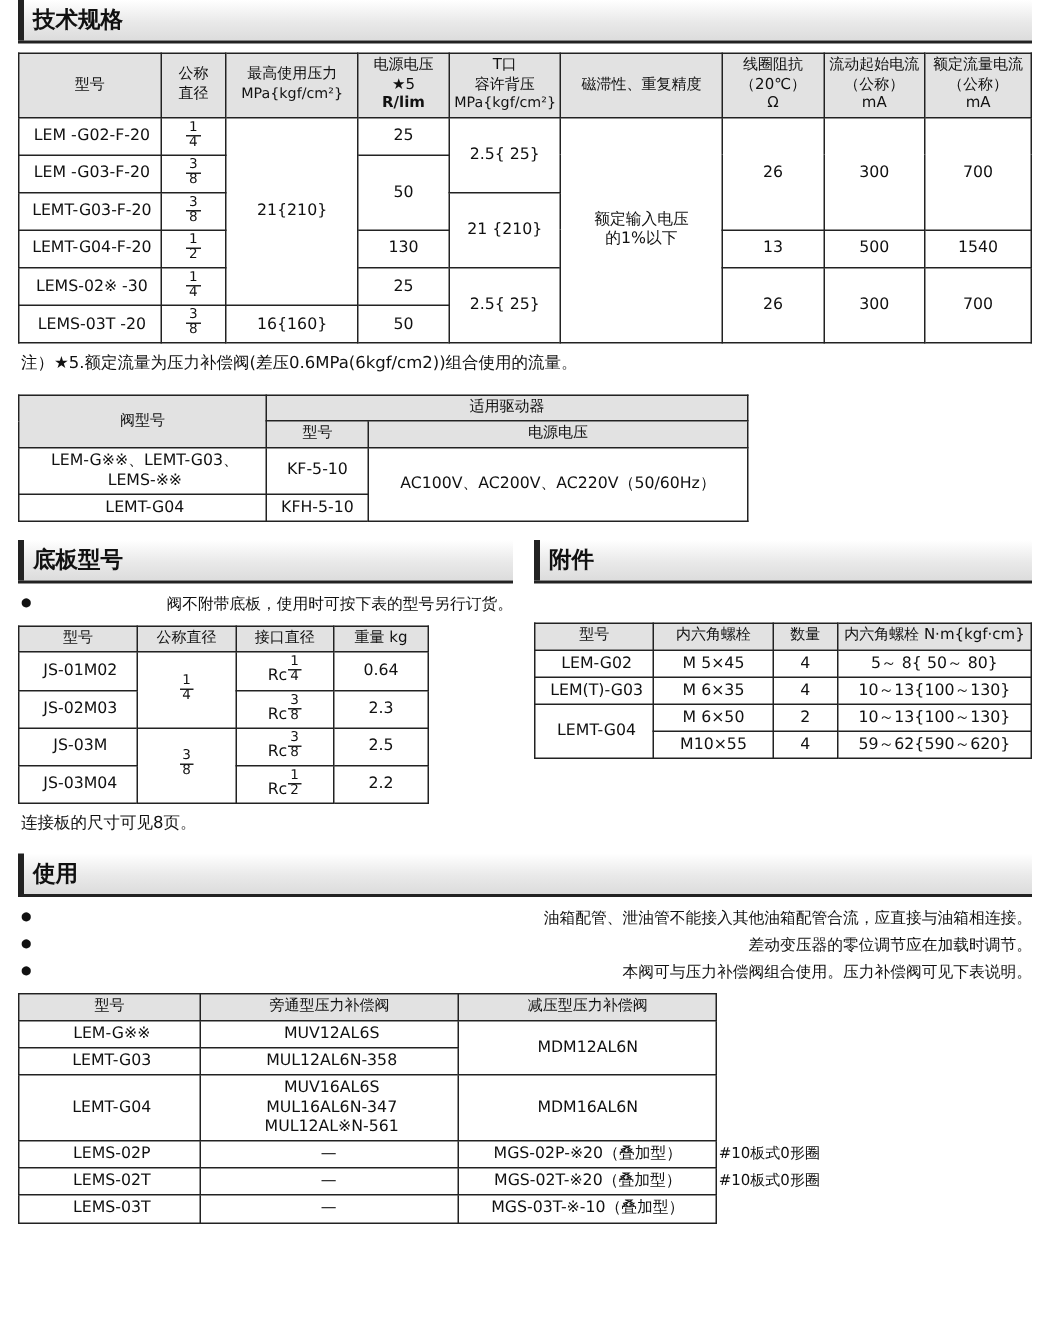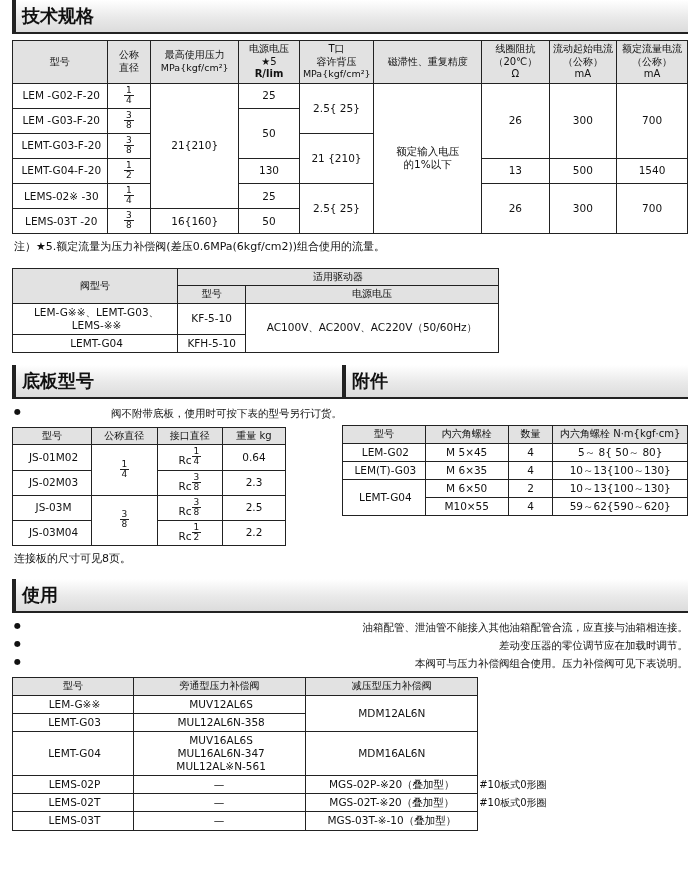--- a/index.html
+++ b/index.html
@@ -11,21 +11,21 @@
     color:#111;
     position:relative;
   }
   .page{position:relative;width:700px;height:878px;padding:0;box-sizing:border-box;}
 
   
   .sec-head{
     position:relative;
     margin:0 0 6px 0;
     padding:4px 8px 4px 10px;
-    font-size:18px;
+    font-size:15px;
     font-weight:bold;
     color:#111;
     background:linear-gradient(to bottom,#ffffff 0%,#e9e9e9 55%,#dcdcdc 100%);
     border-bottom:2px solid #222;
   }
   .sec-head::before{
     content:"";
     position:absolute;left:0;top:0;bottom:0;width:4px;background:#222;
   }
 
@@ -39,21 +39,21 @@
     font-weight:normal;
     font-size:10px;
   }
   .lead{text-align:center;padding-left:6px;}
   .note{font-size:11px;margin:5px 0 0 2px;line-height:1.5;}
   .frac{display:inline-block;text-align:center;line-height:1;}
   .frac .n{display:block;font-size:9px;border-bottom:1px solid #222;padding:0 2px;}
   .frac .d{display:block;font-size:9px;padding:0 2px;}
 
   
-  .two-col{display:flex;margin:0 12px;}
+  .two-col{display:flex;gap:14px;margin:0 12px;}
   .col-left{width:330px;}
   .col-right{flex:1;}
 
   .bullet{
     margin:4px 0 4px 2px;
     font-size:10.5px;
     line-height:1.7;
   }
   .bullet div{position:relative;padding-left:14px;text-align:right;}
   .bullet div::before{

